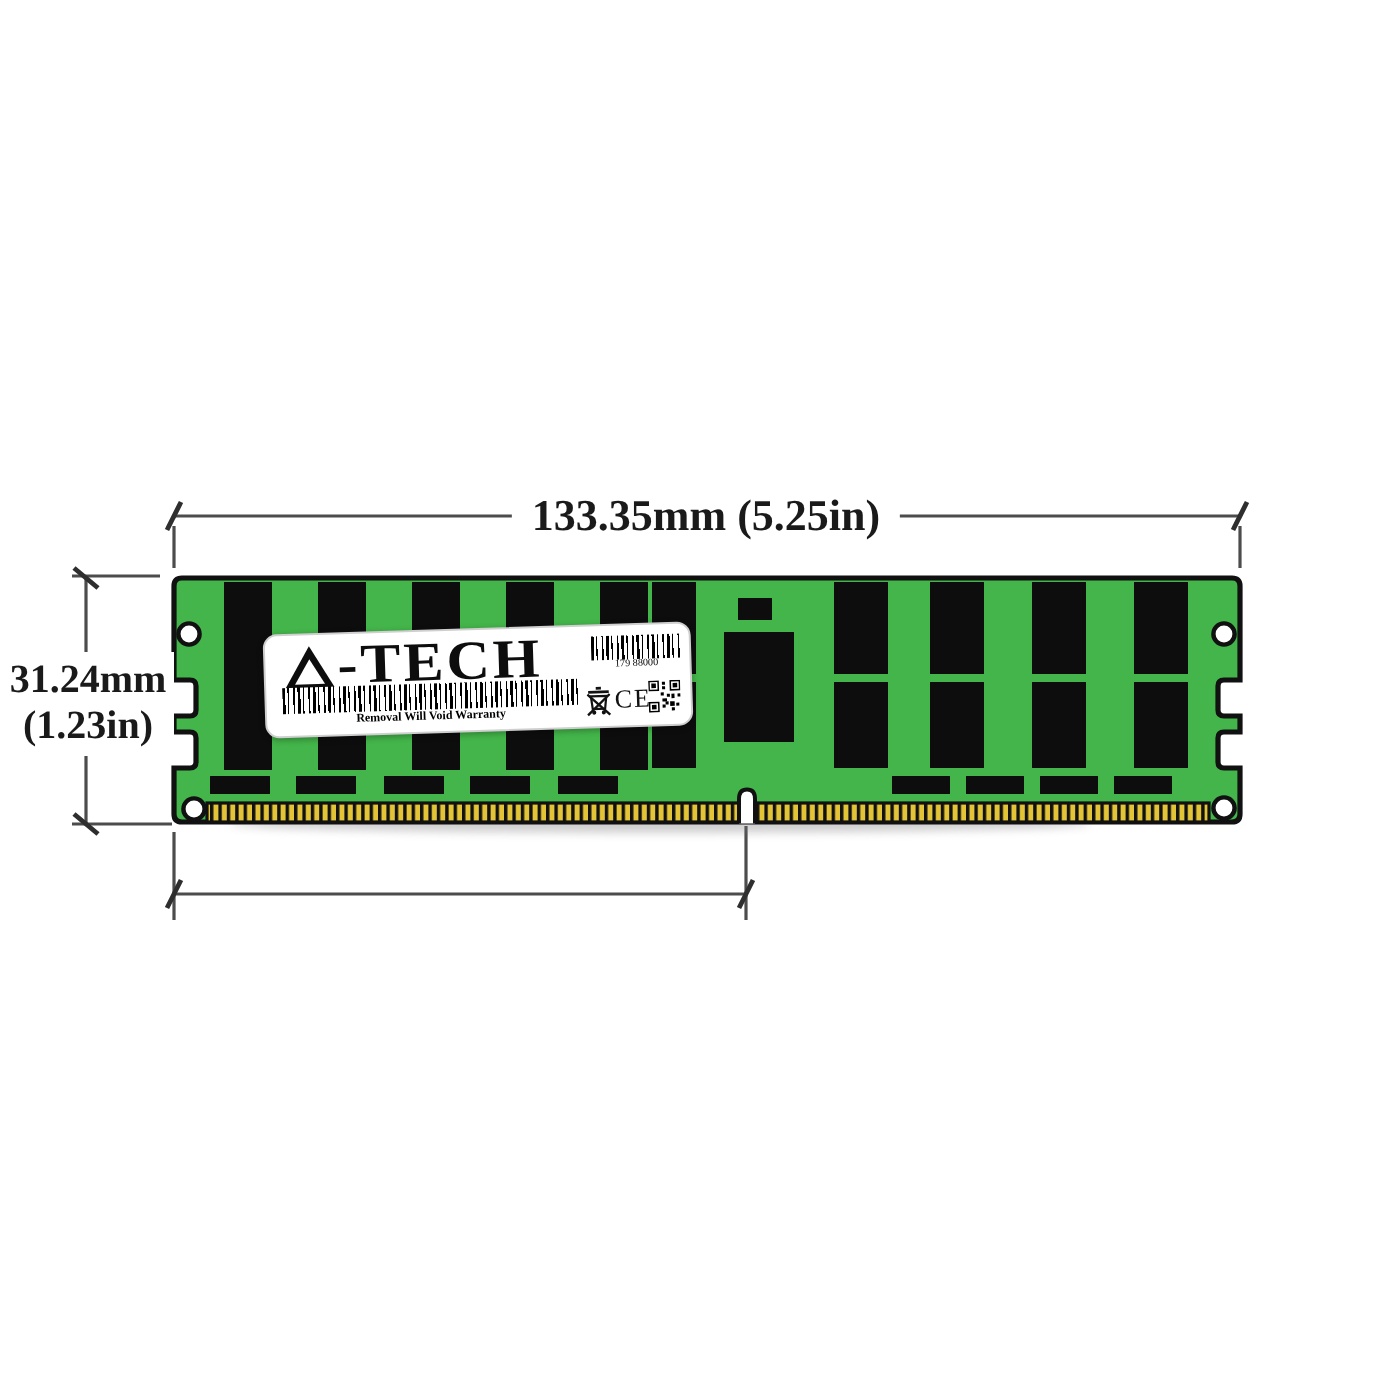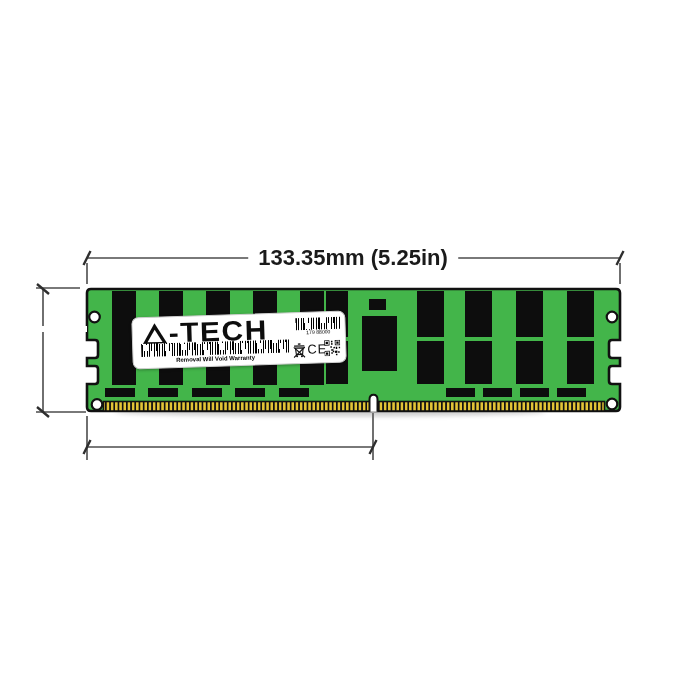--- a/index.html
+++ b/index.html
@@ -1,17 +1,17 @@
 <!DOCTYPE html>
 <html><head>
 <meta charset="utf-8">
 <style>
   html,body{margin:0;padding:0;background:#fff;}
   .canvas{position:relative;width:700px;height:650px;background:#fff;overflow:hidden;
-          font-family:Liberation Sans, sans-serif;}
+          font-family:Liberation Serif, serif;}
   svg.scene{position:absolute;left:0;top:0;}
   .dim-text{position:absolute;color:#1a1a1a;background:#fff;font-weight:bold;white-space:nowrap;}
   .dim-top{left:353px;top:258px;transform:translate(-50%,-50%);font-size:22px;padding:2px 10px;}
   .dim-left{left:1px;top:326px;width:86px;text-align:center;font-size:20px;line-height:1.15;padding:3px 0;}
   .dim-bottom{left:231px;top:447px;transform:translate(-50%,-50%);font-size:22px;padding:2px 10px;}
 
   
   .module-label{position:absolute;left:132px;top:314px;width:212px;height:50px;background:#fff;
                 border:1px solid #cfcfcf;border-radius:7px;transform:rotate(-1.8deg);
                 box-shadow:0 1px 3px rgba(0,0,0,.30);}
@@ -117,20 +117,22 @@
       <circle cx="94.5" cy="317" r="5.3"></circle>
       <circle cx="97" cy="404.5" r="5.3"></circle>
       <circle cx="612" cy="317" r="5.3"></circle>
       <circle cx="612" cy="404" r="5.3"></circle>
     </g>
   </svg>
 
   <div class="dim-text dim-top">133.35mm (5.25in)</div>
 
   <div class="dim-text dim-left">
+    <div>31.24mm</div>
+    <div>(1.23in)</div>
   </div>
 
 
   <div class="module-label">
     <div class="logo">
       <svg width="26" height="23" viewBox="0 0 26 22">
         <polygon points="13,0 26,22 0,22" fill="#0d0d0d"></polygon>
         <polygon points="13,6.5 20.5,19 5.5,19" fill="#ffffff"></polygon>
       </svg>
       <span class="logo-text">-TECH</span>

